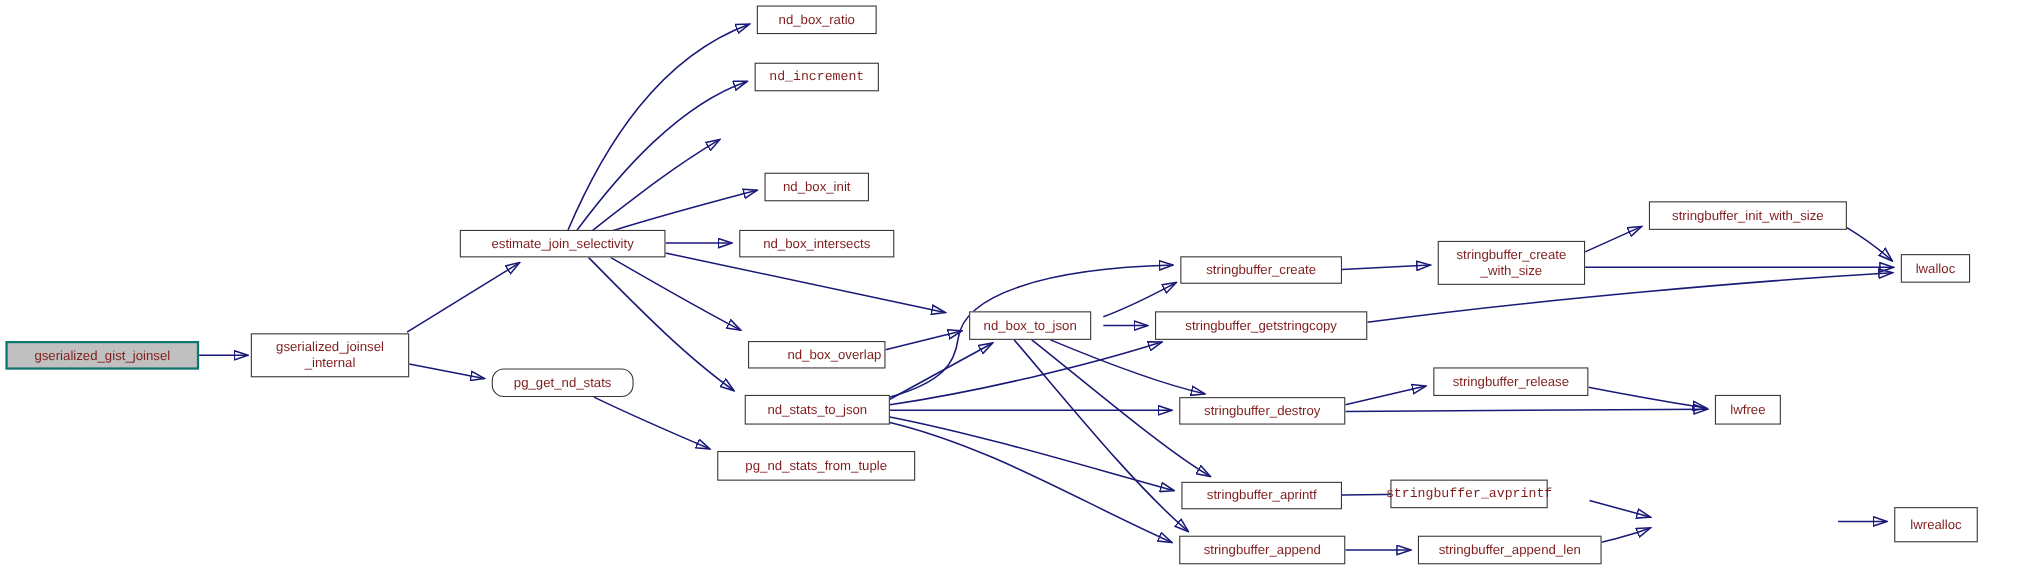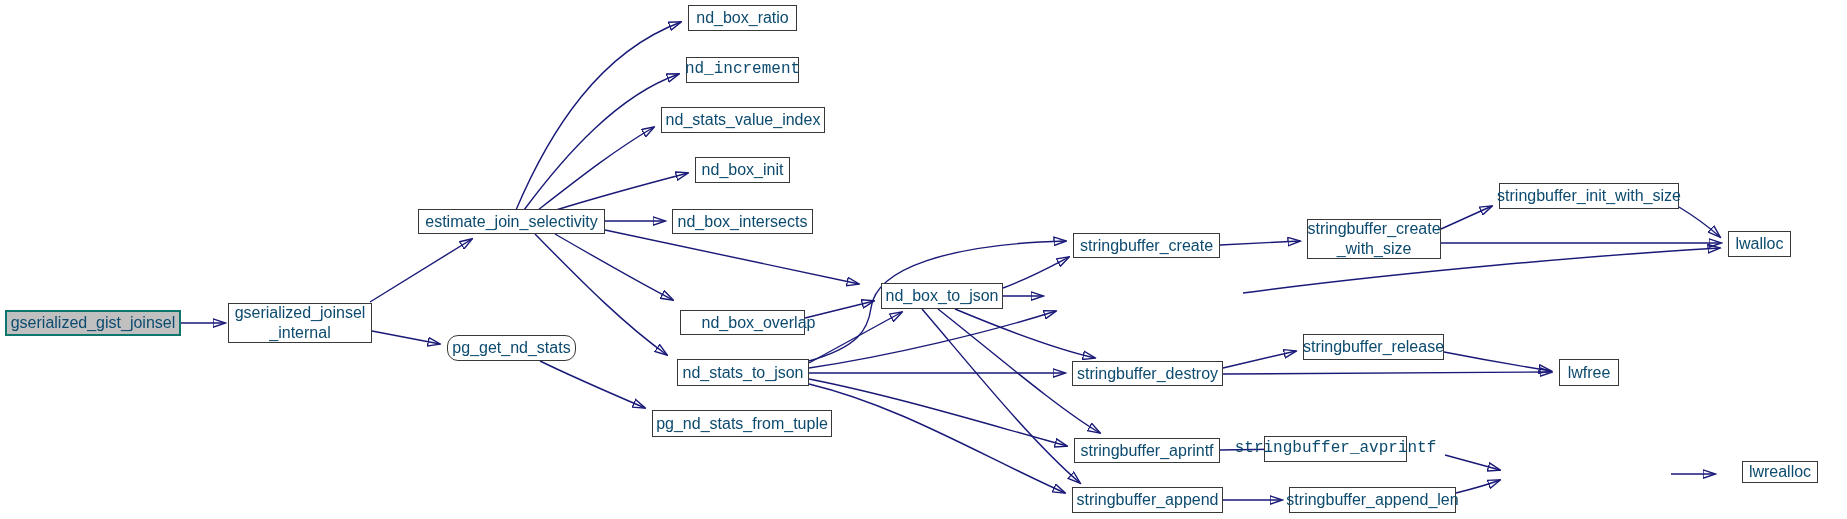--- a/index.html
+++ b/index.html
@@ -14,23 +14,23 @@
   svg.edges path{fill:none;stroke:#191978;stroke-width:1.4px;}
   .node{
     position:absolute;
     box-sizing:border-box;
     background:#ffffff;
     border:1.5px solid #383838;
     display:flex;
     flex-direction:column;
     align-items:center;
     justify-content:center;
-    font-size:16px;
+    font-size:12px;
     line-height:1.22;
-    color:#0c4a6e;
+    color:#7f1d1d;
     white-space:nowrap;
     text-align:center;
     cursor:pointer;
   }
   .node.root{
     background:#c0c0c0;
     border:2px solid #0f766e;
     cursor:default;
   }
   .node span{display:block;}
@@ -103,23 +103,20 @@
   </div>
 
   <div class="node" style="left:688px;top:5px;width:109px;height:26px;">
     <span>nd_box_ratio</span>
   </div>
 
   <div class="node" style="left:686px;top:57px;width:113px;height:26px;font-family:Liberation Mono, monospace;">
     <span>nd_increment</span>
   </div>
 
-  <div class="node" style="left:661px;top:107px;width:164px;height:26px;">
-    <span>nd_stats_value_index</span>
-  </div>
 
   <div class="node" style="left:695px;top:157px;width:95px;height:26px;">
     <span>nd_box_init</span>
   </div>
 
   <div class="node" style="left:672px;top:209px;width:141px;height:25px;">
     <span>nd_box_intersects</span>
   </div>
 
   <div class="node" style="left:680px;top:310px;width:125px;height:25px;padding-left:32px;">
@@ -127,28 +124,31 @@
   </div>
 
   <div class="node" style="left:677px;top:359px;width:132px;height:27px;">
     <span>nd_stats_to_json</span>
   </div>
 
   <div class="node" style="left:652px;top:410px;width:180px;height:27px;text-align:right;">
     <span>pg_nd_stats_from_tuple</span>
   </div>
 
-  <div class="node" style="left:881px;top:283px;width:122px;height:26px;">
+  <div class="node" style="left:881px;top:283px;width:111px;height:26px;">
     <span>nd_box_to_json</span>
   </div>
 
   <div class="node" style="left:1073px;top:233px;width:147px;height:25px;">
     <span>stringbuffer_create</span>
   </div>
 
+  <div class="node" style="left:1050px;top:283px;width:193px;height:26px;">
+    <span>stringbuffer_getstringcopy</span>
+  </div>
 
   <div class="node" style="left:1072px;top:361px;width:151px;height:25px;">
     <span>stringbuffer_destroy</span>
   </div>
 
   <div class="node" style="left:1074px;top:438px;width:146px;height:25px;">
     <span>stringbuffer_aprintf</span>
   </div>
 
   <div class="node" style="left:1072px;top:487px;width:151px;height:26px;">
@@ -178,17 +178,17 @@
 
   <div class="node" style="left:1264px;top:436px;width:143px;height:26px;font-family:Liberation Mono, monospace;">
     <span>stringbuffer_avprintf</span>
   </div>
 
   <div class="node" style="left:1289px;top:487px;width:167px;height:26px;">
     <span>stringbuffer_append_len</span>
   </div>
 
 
-  <div class="node" style="left:1722px;top:461px;width:76px;height:22px;margin-left:20px;">
+  <div class="node" style="left:1722px;top:461px;width:76px;height:32px;">
     <span>lwrealloc</span>
   </div>
 
 </div>
 
 </body></html>

